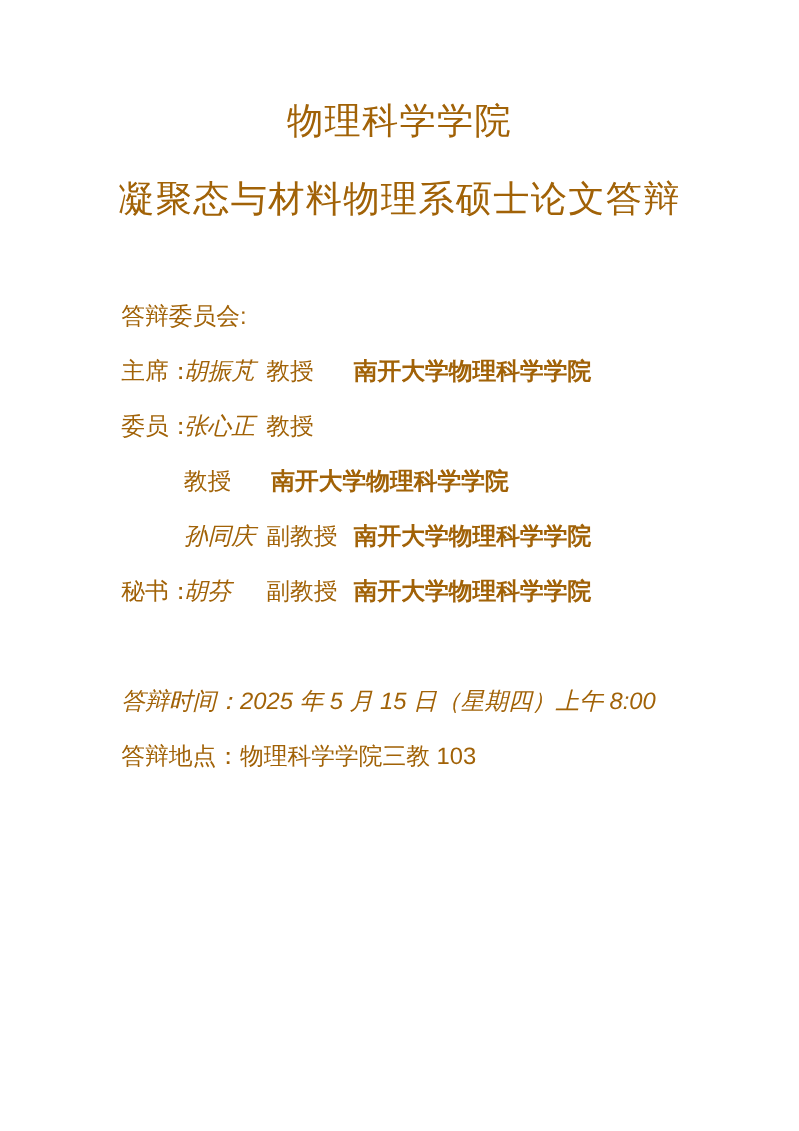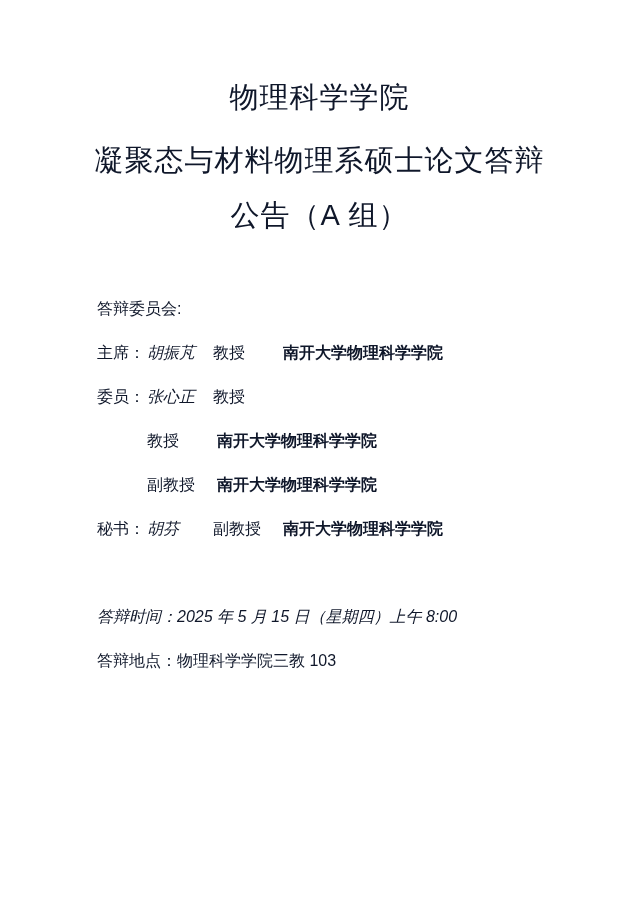--- a/index.html
+++ b/index.html
@@ -5,38 +5,38 @@
   html, body {
     margin: 0;
     padding: 0;
     background: #ffffff;
   }
   .page {
     position: relative;
     width: 639px;
     height: 905px;
     background: #ffffff;
-    color: #0f172a;
+    color: #a16207;
     
     font-family: "Liberation Sans", serif;
     overflow: hidden;
   }
   .title-block {
     padding-top: 70px;
     text-align: center;
     font-size: 29px;
     line-height: 55px;
     letter-spacing: 1px;
   }
   .title-line { white-space: nowrap; }
   .title-line.first { margin-bottom: 8px; }
 
   .body-block {
     margin: 44px 16px 0 97px;
-    font-size: 16px;
+    font-size: 19px;
     line-height: 44px;
   }
   .line { white-space: nowrap; }
 
   .member-row { display: flex; }
   .member-row .col { flex: none; white-space: nowrap; }
   .member-row .role   { width: 50px; }
   .member-row .name   { width: 66px; font-style: italic; }
   .member-row .mtitle { width: 70px; }
   .member-row .affil  { flex: none; font-weight: bold; }
@@ -45,21 +45,20 @@
   .attachment    { margin-top: 88px; }   
 </style>
 </head>
 <body>
 
 <div class="page">
 
   <header class="title-block">
     <div class="title-line first">物理科学学院</div>
     <div class="title-line">凝聚态与材料物理系硕士论文答辩</div>
-    <div class="title-line">公告（A 组）</div>
   </header>
 
   <main class="body-block">
 
     <div class="line">答辩委员会:</div>
 
     <div class="member-row">
       <span class="col role">主席：</span>
       <span class="col name">胡振芃</span>
       <span class="col mtitle">教授</span>
@@ -73,20 +72,21 @@
     </div>
 
     <div class="member-row">
       <span class="col role"></span>
       <span class="col mtitle">教授</span>
       <span class="col affil">南开大学物理科学学院</span>
     </div>
 
     <div class="member-row">
       <span class="col role"></span>
+      <span class="col name">孙同庆</span>
       <span class="col mtitle">副教授</span>
       <span class="col affil">南开大学物理科学学院</span>
     </div>
 
     <div class="member-row">
       <span class="col role">秘书：</span>
       <span class="col name">胡芬</span>
       <span class="col mtitle">副教授</span>
       <span class="col affil">南开大学物理科学学院</span>
     </div>

